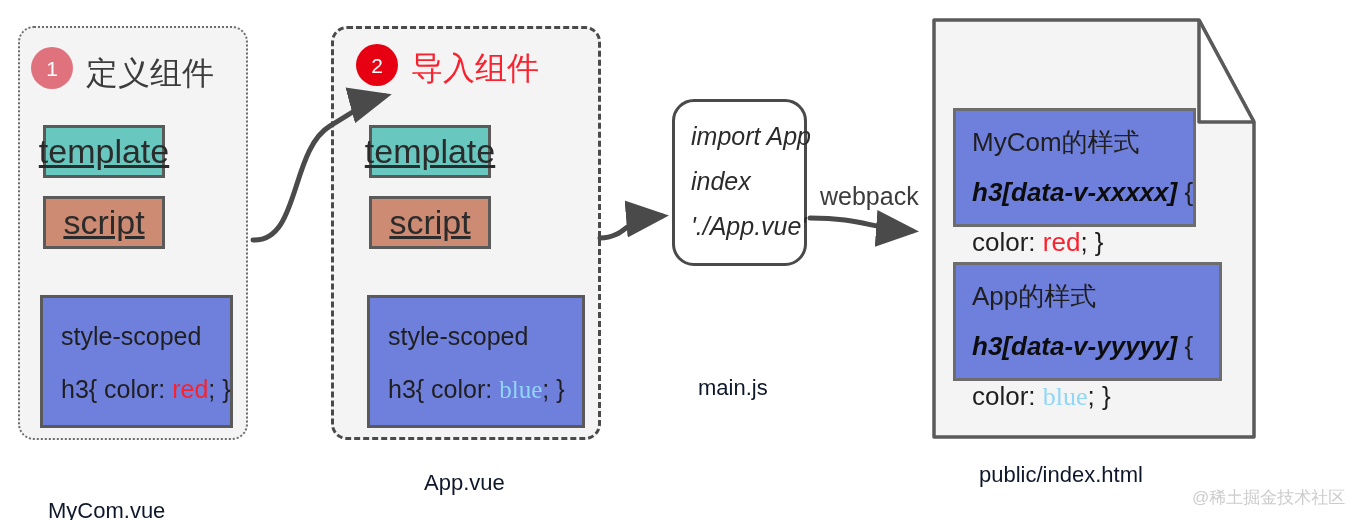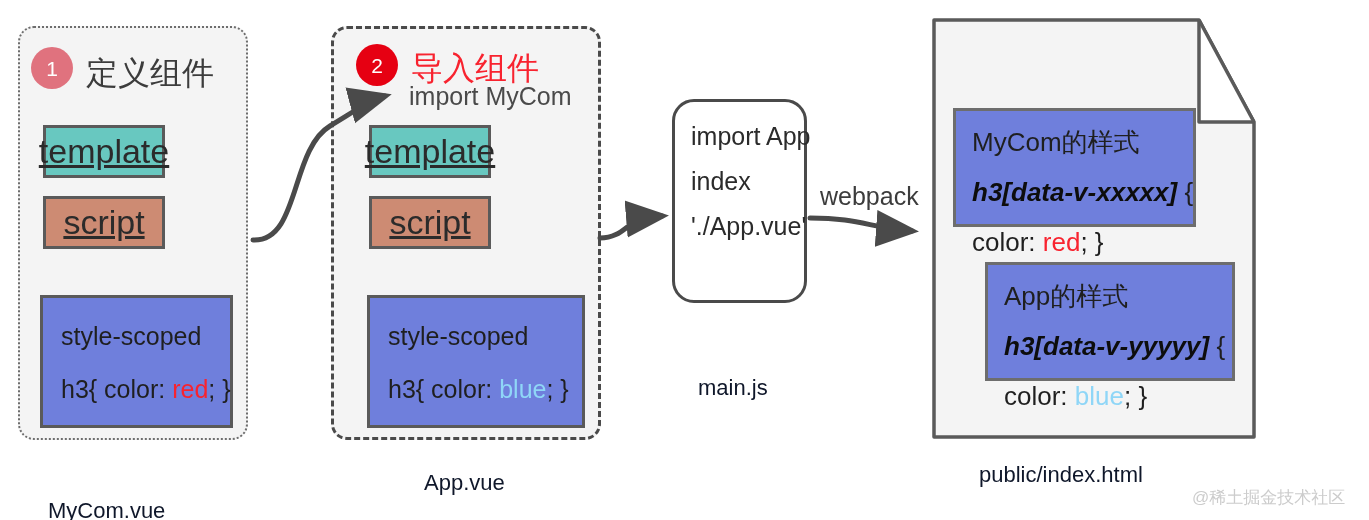--- a/index.html
+++ b/index.html
@@ -81,21 +81,21 @@
     padding: 26px 0 12px 18px;
   }
   .stylebox .line {
     font-size: 25px;
     color: #1f1f1f;
     line-height: 1;
     margin-bottom: 28px;
     white-space: nowrap;
   }
   .kw-red  { color: #f8232f; }
-  .kw-blue { color: #8fd6f7; }
+  .kw-blue { color: #8fd6f7; font-family: Liberation Serif, serif; }
 
   
   .mainjs-box {
     position: absolute;
     box-sizing: border-box;
     background: #ffffff;
     border: 3px solid #4a4a4a;
     border-radius: 22px;
     padding: 22px 0 0 16px;
   }
@@ -182,39 +182,38 @@
   </div>
 
   <div class="caption" style="left:48px; top:500px;">MyCom.vue</div>
 
   <div class="panel panel-dashed" style="left:331px; top:26px; width:270px; height:414px;"></div>
 
   <div class="badge" id="badge2" style="left: 356px; top: 44px; background: rgb(230, 0, 18);">
     <span>2</span>
   </div>
   <div class="badge-label" id="badge2label" style="left: 411px; top: 52px; color: rgb(248, 35, 47);">导入组件</div>
-  <div class="sub-label" style="left:409px; top:84px;">import MyCom</div>
 
   <div class="cbox teal" style="left:369px; top:125px; width:122px; height:53px;">
     <span>template</span>
   </div>
   <div class="cbox salmon" style="left:369px; top:196px; width:122px; height:53px;">
     <span>script</span>
   </div>
 
   <div class="stylebox" style="left:367px; top:295px; width:218px; height:133px;">
     <div class="line">style-scoped</div>
     <div class="line">
       <span>h3{ color: </span><span class="kw-blue" style="color: rgb(143, 214, 247);">blue</span><span>; }</span>
     </div>
   </div>
 
   <div class="caption" style="left:424px; top:472px;">App.vue</div>
 
-  <div class="mainjs-box" style="left:672px; top:99px; width:135px; height:204px;">
+  <div class="mainjs-box" style="left:672px; top:99px; width:135px; height:167px;font-style:italic;">
     <div class="line">import App</div>
     <div class="line">index</div>
     <div class="line">'./App.vue'</div>
   </div>
   <div class="caption" style="left:698px; top:377px;">main.js</div>
 
   <svg class="arrows" viewBox="0 0 1369 520">
 
     <path d="M934,20 L1199,20 L1254,122 L1254,437 L934,437 Z" fill="#f4f4f4" stroke="#5a5a5a" stroke-width="3.5" stroke-linejoin="round"></path>
     <path d="M1199,20 L1199,122 L1254,122" fill="#ffffff" stroke="#5a5a5a" stroke-width="3.5" stroke-linejoin="round"></path>
@@ -224,21 +223,21 @@
   <div class="doc-blue" style="left:953px; top:108px; width:243px; height:119px;">
     <div class="line">MyCom的样式</div>
     <div class="line">
       <span class="sel">h3[data-v-xxxxx]</span><span> {</span>
     </div>
     <div class="line">
       <span>color: </span><span class="kw-red" style="color: rgb(248, 35, 47);">red</span><span>; }</span>
     </div>
   </div>
 
-  <div class="doc-blue" style="left:953px; top:262px; width:250px; height:119px;margin-left:32px;">
+  <div class="doc-blue" style="left:953px; top:262px; width:269px; height:119px;">
     <div class="line">App的样式</div>
     <div class="line">
       <span class="sel">h3[data-v-yyyyy]</span><span> {</span>
     </div>
     <div class="line">
       <span>color: </span><span class="kw-blue" style="color: rgb(143, 214, 247);">blue</span><span>; }</span>
     </div>
   </div>
 
   <div class="caption" style="left:979px; top:464px;">public/index.html</div>

